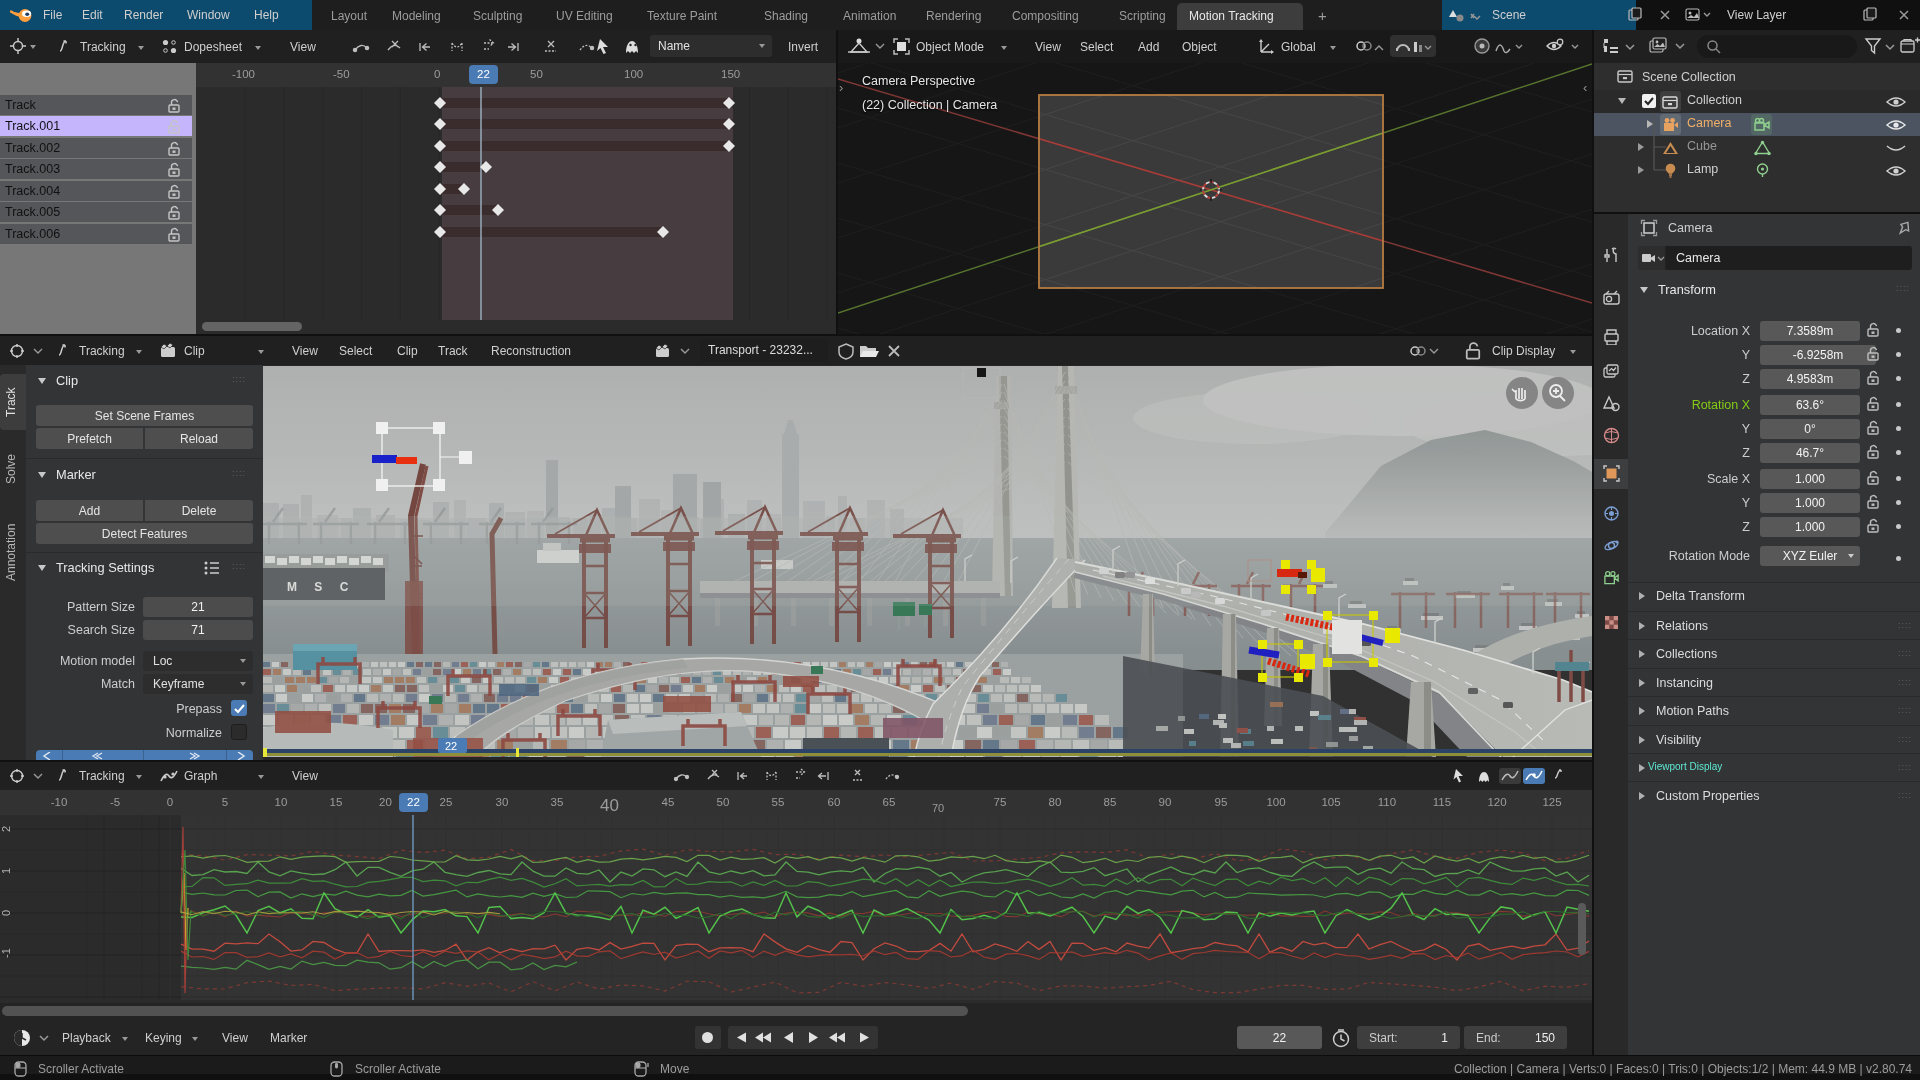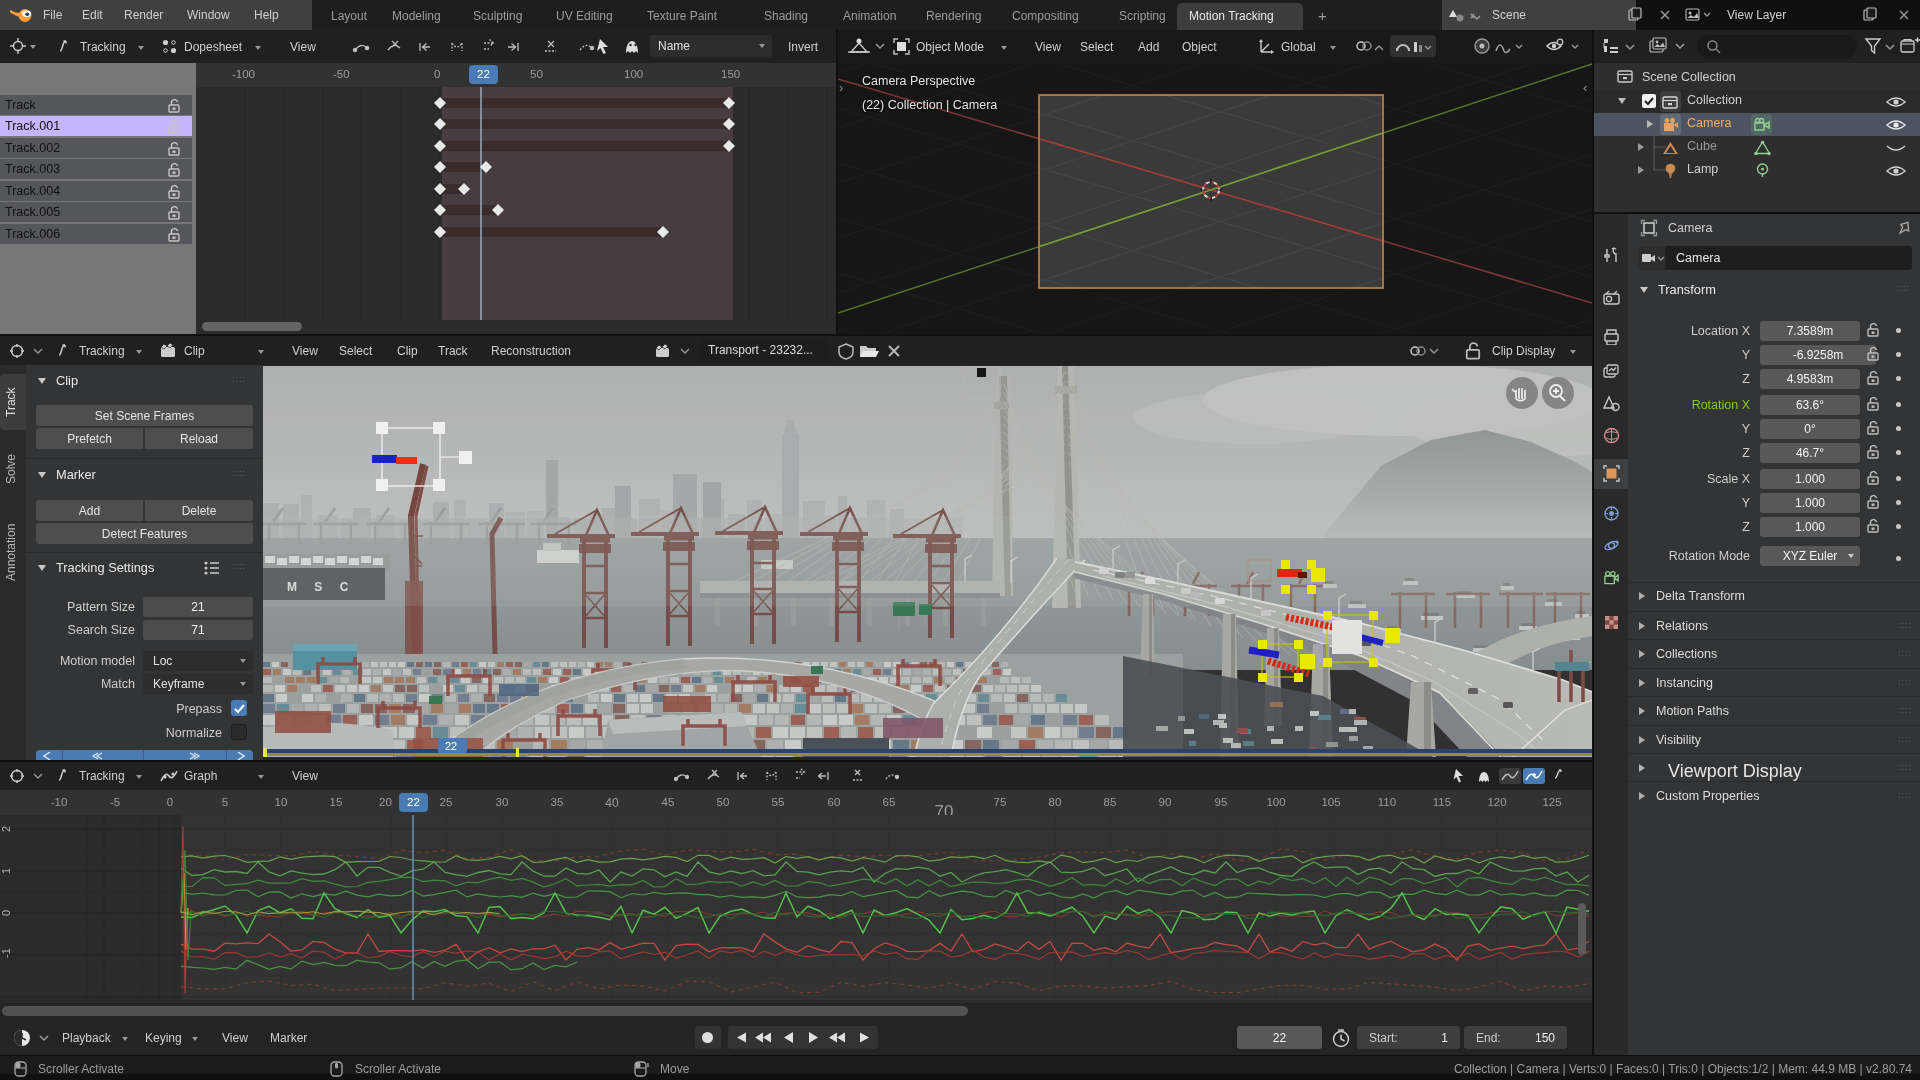--- a/index.html
+++ b/index.html
@@ -9,21 +9,21 @@
 .tri-r{width:0;height:0;border-top:4.5px solid transparent;border-bottom:4.5px solid transparent;border-left:6px solid #b8b8b8;display:inline-block}
 .tri-d{width:0;height:0;border-left:4.5px solid transparent;border-right:4.5px solid transparent;border-top:6px solid #b8b8b8;display:inline-block}
 .fld{background:#585858;border-radius:3px;color:#f2f2f2;font-size:12px;display:flex;align-items:center;justify-content:center;position:absolute}
 .btn{background:#4e4e4e;border-radius:3px;color:#e4e4e4;font-size:12px;display:flex;align-items:center;justify-content:center;position:absolute}
 .dd{background:#2d2d2d;border-radius:3px;color:#e0e0e0;font-size:12px;display:flex;align-items:center;position:absolute}
 .grip{color:#606060;font-size:9px;letter-spacing:1px}
 .adot{width:5px;height:5px;border-radius:50%;background:#c9c9c9;display:inline-block}
 </style></head>
 <body>
 
-<div class="abs" style="left:0;top:0;width:1636px;height:30px;background:#404040">
+<div class="abs" style="left:0;top:0;width:1636px;height:30px;background:#0c4a6e">
  <svg class="abs" style="left:10px;top:5px" width="24" height="20" viewBox="0 0 24 20">
       <path d="M1 6.5 L12 8.5 L10 12 Z" fill="#ff9e3d"></path>
       <path d="M1 6.5 q6 4 10 4" stroke="#ff9e3d" stroke-width="2.6" fill="none" stroke-linecap="round"></path>
       <circle cx="15" cy="10.5" r="6.4" fill="#ff9e3d"></circle>
       <ellipse cx="16.6" cy="8.8" rx="4.6" ry="3.3" fill="#fff"></ellipse>
       <ellipse cx="17.2" cy="9.3" rx="2" ry="1.8" fill="#1e3c66"></ellipse>
     </svg>
  <div class="abs tx" style="left:43px;top:8px">File</div>
  <div class="abs tx" style="left:82px;top:8px">Edit</div>
  <div class="abs tx" style="left:124px;top:8px">Render</div>
@@ -686,21 +686,21 @@
 <span style="position:absolute;left:28px;top:7px;color:#dcdcdc;font-size:12.5px">Motion Paths</span>
 <span class="grip" style="position:absolute;right:8px;top:8px">::::</span>
       </div>
 <div class="abs" style="left:0;top:510.5999999999999px;width:292px;height:28px;border-top:1px solid #2a2a2a">
 <span class="tri-r" style="position:absolute;left:11px;top:10px;border-left-color:#b0b0b0"></span>
 <span style="position:absolute;left:28px;top:7px;color:#dcdcdc;font-size:12.5px">Visibility</span>
 <span class="grip" style="position:absolute;right:8px;top:8px">::::</span>
       </div>
 <div class="abs" style="left:0;top:538.9999999999999px;width:292px;height:28px;border-top:1px solid #2a2a2a">
 <span class="tri-r" style="position:absolute;left:11px;top:10px;border-left-color:#b0b0b0"></span>
-<span style="position:absolute;left:40px;top:7px;color:#e5e5e5;font-size:18px">Viewport Display</span>
+<span style="position:absolute;left:20px;top:7px;color:#5eead4;font-size:10px">Viewport Display</span>
 <span class="grip" style="position:absolute;right:8px;top:8px">::::</span>
       </div>
 <div class="abs" style="left:0;top:567.3999999999999px;width:292px;height:28px;border-top:1px solid #2a2a2a">
 <span class="tri-r" style="position:absolute;left:11px;top:10px;border-left-color:#b0b0b0"></span>
 <span style="position:absolute;left:28px;top:7px;color:#dcdcdc;font-size:12.5px">Custom Properties</span>
 <span class="grip" style="position:absolute;right:8px;top:8px">::::</span>
       </div>
 
  </div>
 </div>
@@ -1944,27 +1944,27 @@
       <div class="abs tx dim" style="left:47px;top:6px;font-size:11.5px;width:24px;text-align:center">-10</div>
       <div class="abs tx dim" style="left:103px;top:6px;font-size:11.5px;width:24px;text-align:center">-5</div>
       <div class="abs tx dim" style="left:158px;top:6px;font-size:11.5px;width:24px;text-align:center">0</div>
       <div class="abs tx dim" style="left:213px;top:6px;font-size:11.5px;width:24px;text-align:center">5</div>
       <div class="abs tx dim" style="left:269px;top:6px;font-size:11.5px;width:24px;text-align:center">10</div>
       <div class="abs tx dim" style="left:324px;top:6px;font-size:11.5px;width:24px;text-align:center">15</div>
       <div class="abs tx dim" style="left:379px;top:6px;font-size:11.5px">20</div>
       <div class="abs tx dim" style="left:434px;top:6px;font-size:11.5px;width:24px;text-align:center">25</div>
       <div class="abs tx dim" style="left:490px;top:6px;font-size:11.5px;width:24px;text-align:center">30</div>
       <div class="abs tx dim" style="left:545px;top:6px;font-size:11.5px;width:24px;text-align:center">35</div>
-      <div class="abs tx dim" style="left:600px;top:6px;font-size:12px;width:24px;text-align:center">40</div>
+      <div class="abs tx dim" style="left:600px;top:6px;font-size:17px;width:24px;">40</div>
       <div class="abs tx dim" style="left:656px;top:6px;font-size:11.5px;width:24px;text-align:center">45</div>
       <div class="abs tx dim" style="left:711px;top:6px;font-size:11.5px;width:24px;text-align:center">50</div>
       <div class="abs tx dim" style="left:766px;top:6px;font-size:11.5px;width:24px;text-align:center">55</div>
       <div class="abs tx dim" style="left:822px;top:6px;font-size:11.5px;width:24px;text-align:center">60</div>
       <div class="abs tx dim" style="left:877px;top:6px;font-size:11.5px;width:24px;text-align:center">65</div>
-      <div class="abs tx dim" style="left:932px;top:12px;font-size:17px;width:24px;text-align:center">70</div>
+      <div class="abs tx dim" style="left:932px;top:12px;font-size:11px;width:24px;text-align:left">70</div>
       <div class="abs tx dim" style="left:988px;top:6px;font-size:11.5px;width:24px;text-align:center">75</div>
       <div class="abs tx dim" style="left:1043px;top:6px;font-size:11.5px;width:24px;text-align:center">80</div>
       <div class="abs tx dim" style="left:1098px;top:6px;font-size:11.5px;width:24px;text-align:center">85</div>
       <div class="abs tx dim" style="left:1153px;top:6px;font-size:11.5px;width:24px;text-align:center">90</div>
       <div class="abs tx dim" style="left:1209px;top:6px;font-size:11.5px;width:24px;text-align:center">95</div>
       <div class="abs tx dim" style="left:1264px;top:6px;font-size:11.5px;width:24px;text-align:center">100</div>
       <div class="abs tx dim" style="left:1319px;top:6px;font-size:11.5px;width:24px;text-align:center">105</div>
       <div class="abs tx dim" style="left:1375px;top:6px;font-size:11.5px;width:24px;text-align:center">110</div>
       <div class="abs tx dim" style="left:1430px;top:6px;font-size:11.5px;width:24px;text-align:center">115</div>
       <div class="abs tx dim" style="left:1485px;top:6px;font-size:11.5px;width:24px;text-align:center">120</div>

